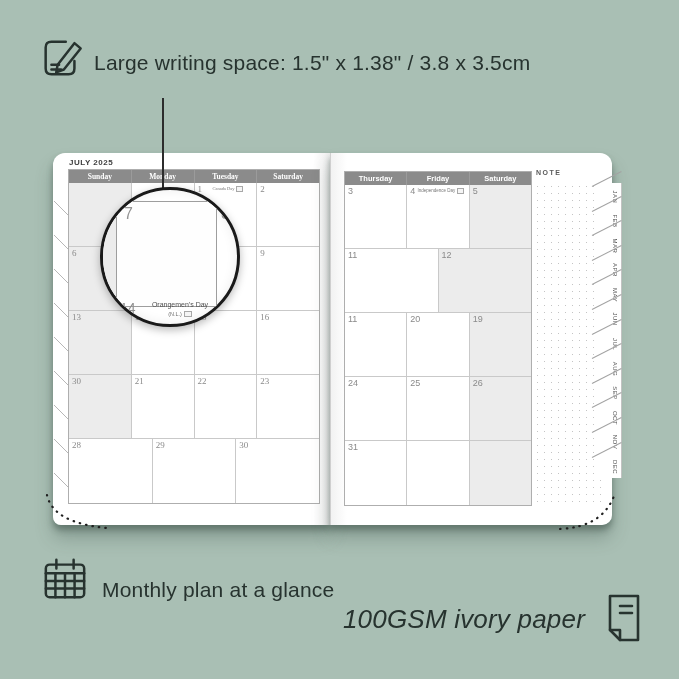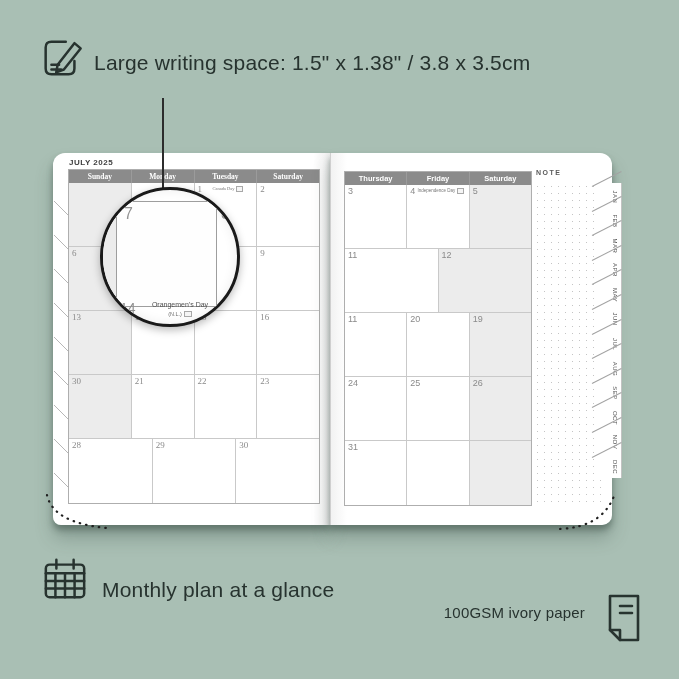--- a/index.html
+++ b/index.html
@@ -77,22 +77,22 @@
   .mag-next{position:absolute;left:118px;top:15px;font-size:16px;color:#939393;}
   .mag-below{position:absolute;left:17px;top:110px;font-size:14px;color:#8f8f8f;}
   .mag-holiday{position:absolute;left:34px;top:111px;width:86px;text-align:center;
         font-size:7px;color:#4f4f4f;line-height:1.25;}
   .mag-holiday .region{font-size:5.5px;color:#6d6d6d;}
   .mag-holiday .flag{width:6px;height:4px;}
 
   
   .anno-bl{position:absolute;left:42px;top:556px;display:flex;gap:14px;align-items:flex-end;z-index:4;}
   .anno-bl .txt{font-size:21px;letter-spacing:.2px;white-space:nowrap;}
-  .anno-br{position:absolute;right:94px;top:604px;font-size:15px;letter-spacing:.2px;
-        white-space:nowrap;z-index:4;}
+  .anno-br{position:absolute;right:94px;top:604px;font-size:26px;letter-spacing:.2px;
+        white-space:nowrap;z-index:4;font-style:italic;}
   .paper-ic{position:absolute;left:600px;top:592px;z-index:4;}
 </style>
 </head>
 <body>
 
 <div class="stage">
 
   <div class="anno-top">
     <svg width="46" height="48" viewBox="0 0 48 48" fill="none" stroke="#27332f" stroke-width="2.6" stroke-linecap="round" stroke-linejoin="round">
       <path d="M29 7 H14 Q8 7 8 13 V35 Q8 41 14 41 H32 Q38 41 38 35 V27"></path>

